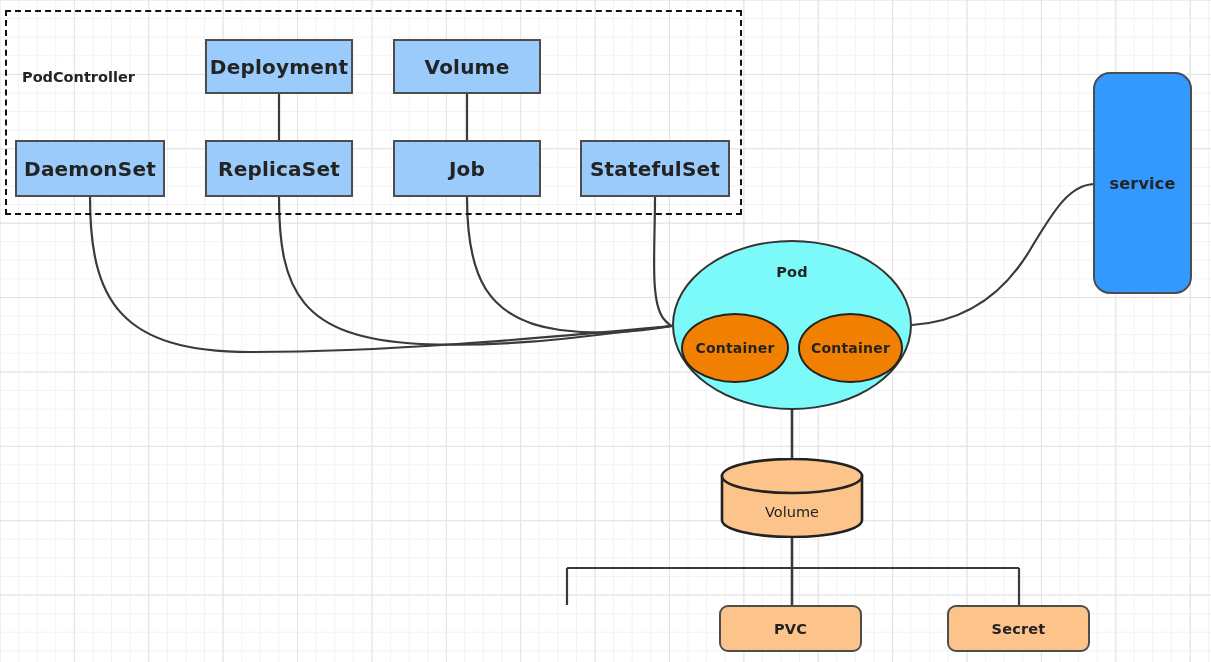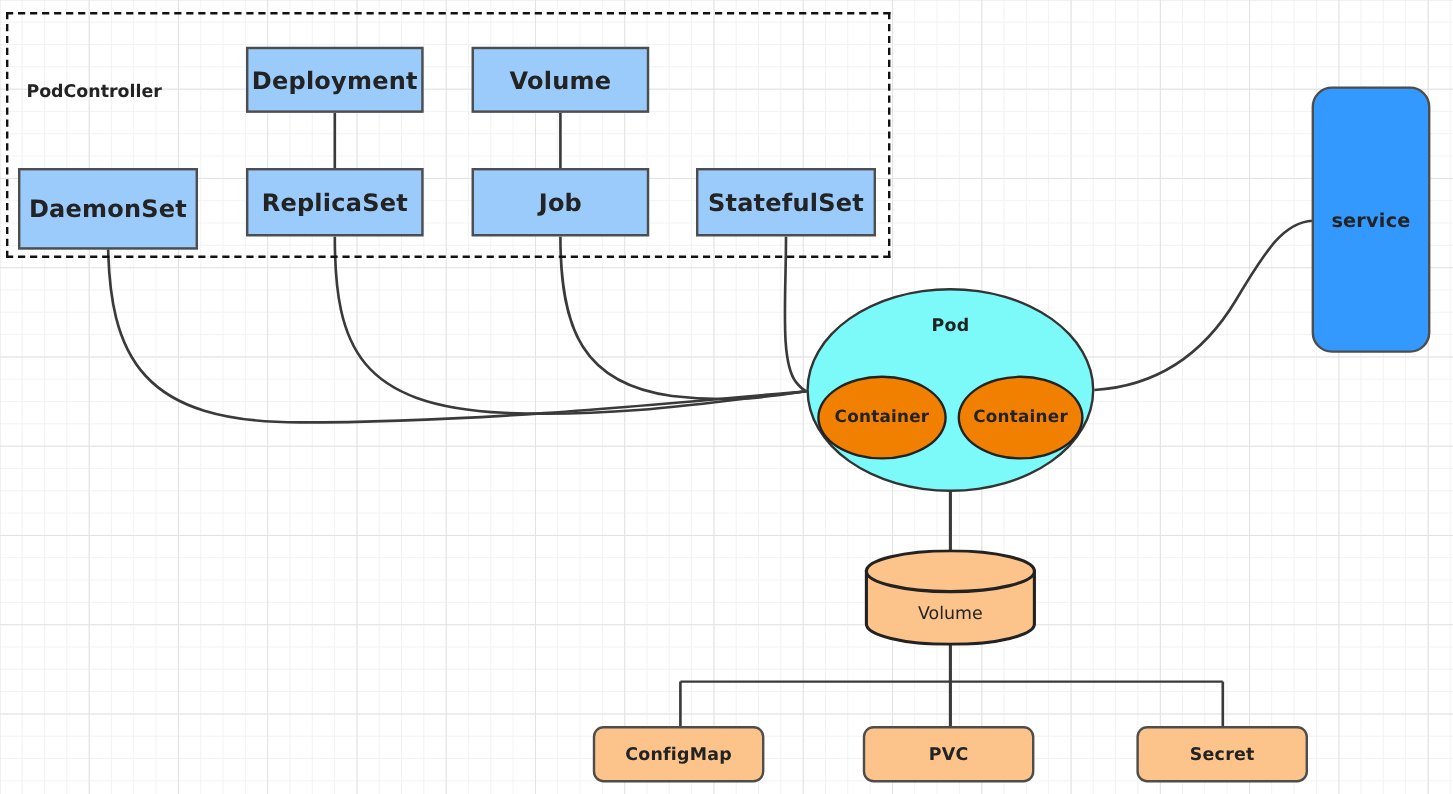--- a/index.html
+++ b/index.html
@@ -139,21 +139,21 @@
   <div class="group-label" style="left:22px; top:25px;margin-top:44px;">PodController</div>
 
   <div class="node ctrl-box" style="left:205px; top:39px; width:148px; height:55px;">
     <span>Deployment</span>
   </div>
 
   <div class="node ctrl-box" style="left:393px; top:39px; width:148px; height:55px;">
     <span>Volume</span>
   </div>
 
-  <div class="node ctrl-box" style="left:15px; top:140px; width:150px; height:68px;">
+  <div class="node ctrl-box" style="left:15px; top:140px; width:150px; height:57px;">
     <span>DaemonSet</span>
   </div>
 
   <div class="node ctrl-box" style="left:393px; top:140px; width:148px; height:57px;">
     <span>Job</span>
   </div>
 
   <div class="node ctrl-box" style="left:205px; top:140px; width:148px; height:57px;">
     <span>ReplicaSet</span>
   </div>
@@ -179,23 +179,20 @@
   </div>
 
   <div class="cyl" style="left:718px; top:458px; width:148px; height:80px;">
     <svg width="148" height="80" viewBox="0 0 148 80" xmlns="http://www.w3.org/2000/svg">
       <path d="M 4,18 L 4,62 A 70,17 0 0 0 144,62 L 144,18 Z" fill="#FCC48A" stroke="#222222" stroke-width="2.6"></path>
       <ellipse cx="74" cy="18" rx="70" ry="17" fill="#FCC48A" stroke="#222222" stroke-width="2.6"></ellipse>
     </svg>
     <div class="cyl-label" style="top:46px;">Volume</div>
   </div>
 
-  <div class="node res-box" style="left:494px; top:605px; width:143px; height:47px;">
-    <span>ConfigMap</span>
-  </div>
 
   <div class="node res-box" style="left:719px; top:605px; width:143px; height:47px;">
     <span>PVC</span>
   </div>
 
   <div class="node res-box" style="left:947px; top:605px; width:143px; height:47px;">
     <span>Secret</span>
   </div>
 
 </div>

